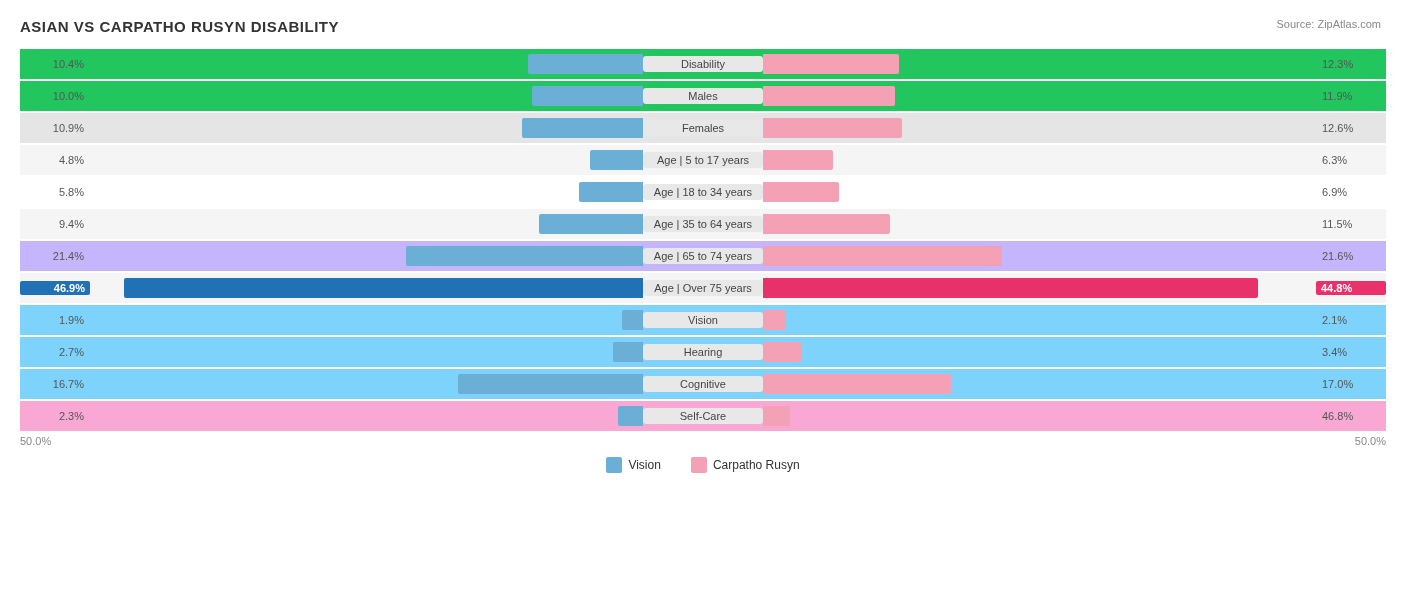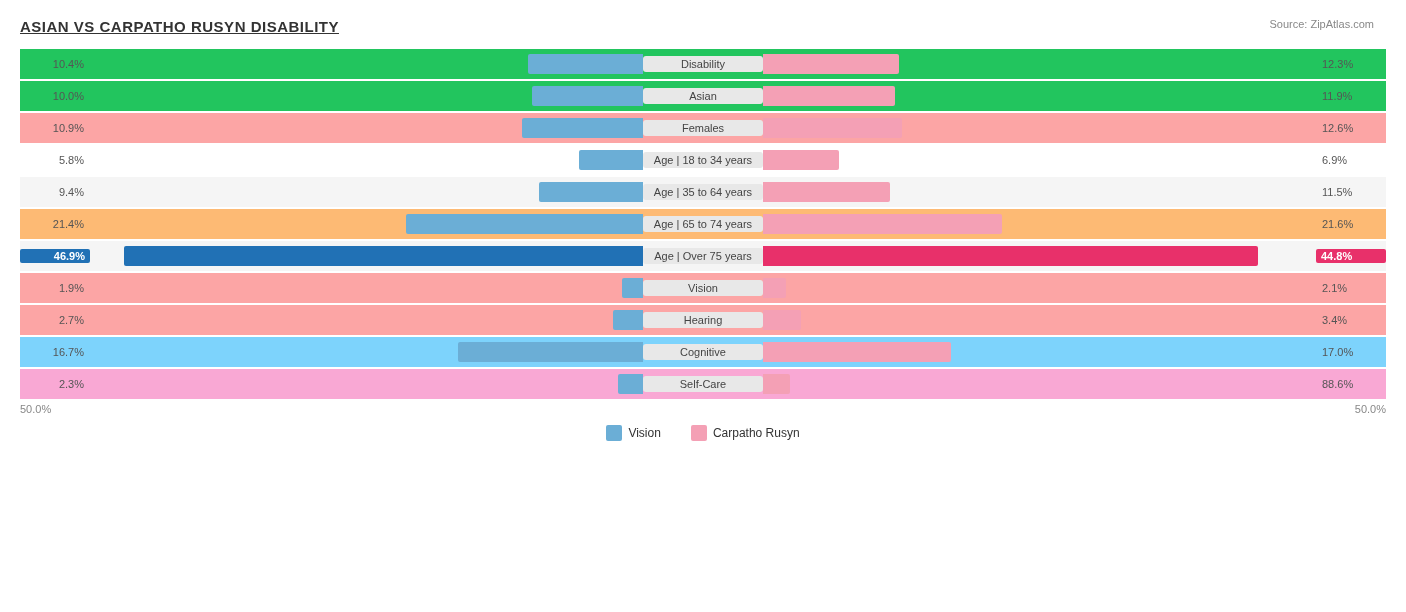--- a/index.html
+++ b/index.html
@@ -15,26 +15,25 @@
       padding: 18px 20px 30px 20px;
       position: relative;
     }
     .chart-title {
       font-size: 15px;
       font-weight: bold;
       color: #333;
       margin-bottom: 14px;
       text-transform: uppercase;
       letter-spacing: 0.5px;
-      text-decoration: underline;
     }
     .source {
       position: absolute;
       top: 18px;
-      right: 32px;
+      right: 25px;
       font-size: 11px;
       color: #888;
     }
     .bar-row {
       display: flex;
       align-items: center;
       height: 30px;
       margin-bottom: 2px;
       position: relative;
     }
@@ -164,40 +163,53 @@
       </div>
       <div class="right-val" style="">12.3%</div>
     </div>
   </div>
       <div class="bar-row" style="background: #22c55e;">
     <div class="row-inner">
       <div class="left-val" style="">10.0%</div>
       <div class="left-bar-wrap">
         <div class="left-bar" style="width:20%;background:#6baed6;"></div>
       </div>
-      <div class="label-box">Asian</div>
+      <div class="label-box">Males</div>
       <div class="right-bar-wrap">
         <div class="right-bar" style="width:23.8%;background:#f4a0b5;"></div>
       </div>
       <div class="right-val" style="">11.9%</div>
     </div>
   </div>
-      <div class="bar-row" style="background: #fca5a5; align-items: center;">
+      <div class="bar-row" style="background: #e5e5e5; align-items: center;">
     <div class="row-inner">
       <div class="left-val" style="">10.9%</div>
       <div class="left-bar-wrap">
         <div class="left-bar" style="width:21.8%;background:#6baed6;"></div>
       </div>
       <div class="label-box">Females</div>
       <div class="right-bar-wrap">
         <div class="right-bar" style="width:25.2%;background:#f4a0b5;"></div>
       </div>
       <div class="right-val" style="">12.6%</div>
     </div>
   </div>
+      <div class="bar-row" style="background: rgb(245, 245, 245);">
+    <div class="row-inner">
+      <div class="left-val" style="">4.8%</div>
+      <div class="left-bar-wrap">
+        <div class="left-bar" style="width:9.6%;background:#6baed6;"></div>
+      </div>
+      <div class="label-box">Age | 5 to 17 years</div>
+      <div class="right-bar-wrap">
+        <div class="right-bar" style="width:12.6%;background:#f4a0b5;"></div>
+      </div>
+      <div class="right-val" style="">6.3%</div>
+    </div>
+  </div>
       <div class="bar-row" style="background: rgb(255, 255, 255);">
     <div class="row-inner">
       <div class="left-val" style="">5.8%</div>
       <div class="left-bar-wrap">
         <div class="left-bar" style="width:11.6%;background:#6baed6;"></div>
       </div>
       <div class="label-box">Age | 18 to 34 years</div>
       <div class="right-bar-wrap">
         <div class="right-bar" style="width:13.8%;background:#f4a0b5;"></div>
       </div>
@@ -210,21 +222,21 @@
       <div class="left-bar-wrap">
         <div class="left-bar" style="width:18.8%;background:#6baed6;"></div>
       </div>
       <div class="label-box">Age | 35 to 64 years</div>
       <div class="right-bar-wrap">
         <div class="right-bar" style="width:23%;background:#f4a0b5;"></div>
       </div>
       <div class="right-val" style="">11.5%</div>
     </div>
   </div>
-      <div class="bar-row" style="background: #fdba74; align-items: flex-end;">
+      <div class="bar-row" style="background: #c4b5fd; align-items: flex-end;">
     <div class="row-inner">
       <div class="left-val" style="">21.4%</div>
       <div class="left-bar-wrap">
         <div class="left-bar" style="width:42.8%;background:#6baed6;"></div>
       </div>
       <div class="label-box">Age | 65 to 74 years</div>
       <div class="right-bar-wrap">
         <div class="right-bar" style="width:43.2%;background:#f4a0b5;"></div>
       </div>
       <div class="right-val" style="">21.6%</div>
@@ -236,34 +248,34 @@
       <div class="left-bar-wrap">
         <div class="left-bar" style="width:93.8%;background:#2171b5;"></div>
       </div>
       <div class="label-box">Age | Over 75 years</div>
       <div class="right-bar-wrap">
         <div class="right-bar" style="width:89.6%;background:#e8306a;"></div>
       </div>
       <div class="right-val" style="background:#e8306a;color:#fff;border-radius:2px;padding:1px 5px;">44.8%</div>
     </div>
   </div>
-      <div class="bar-row" style="background: #fca5a5; justify-content: center;">
+      <div class="bar-row" style="background: #7dd3fc; justify-content: center;">
     <div class="row-inner">
       <div class="left-val" style="">1.9%</div>
       <div class="left-bar-wrap">
         <div class="left-bar" style="width:3.8%;background:#6baed6;"></div>
       </div>
       <div class="label-box">Vision</div>
       <div class="right-bar-wrap">
         <div class="right-bar" style="width:4.2%;background:#f4a0b5;"></div>
       </div>
       <div class="right-val" style="">2.1%</div>
     </div>
   </div>
-      <div class="bar-row" style="background: #fca5a5;">
+      <div class="bar-row" style="background: #7dd3fc;">
     <div class="row-inner">
       <div class="left-val" style="">2.7%</div>
       <div class="left-bar-wrap">
         <div class="left-bar" style="width:5.4%;background:#6baed6;"></div>
       </div>
       <div class="label-box">Hearing</div>
       <div class="right-bar-wrap">
         <div class="right-bar" style="width:6.800000000000001%;background:#f4a0b5;"></div>
       </div>
       <div class="right-val" style="">3.4%</div>
@@ -285,21 +297,21 @@
       <div class="bar-row" style="background: #f9a8d4;">
     <div class="row-inner">
       <div class="left-val" style="">2.3%</div>
       <div class="left-bar-wrap">
         <div class="left-bar" style="width:4.6%;background:#6baed6;"></div>
       </div>
       <div class="label-box">Self-Care</div>
       <div class="right-bar-wrap">
         <div class="right-bar" style="width:4.8%;background:#f4a0b5;"></div>
       </div>
-      <div class="right-val" style="">88.6%</div>
+      <div class="right-val" style="">46.8%</div>
     </div>
   </div>
     </div>
 
   <div class="axis-labels">
     <span class="axis-left">50.0%</span>
     <span class="axis-right">50.0%</span>
   </div>
 
   <div class="legend">

